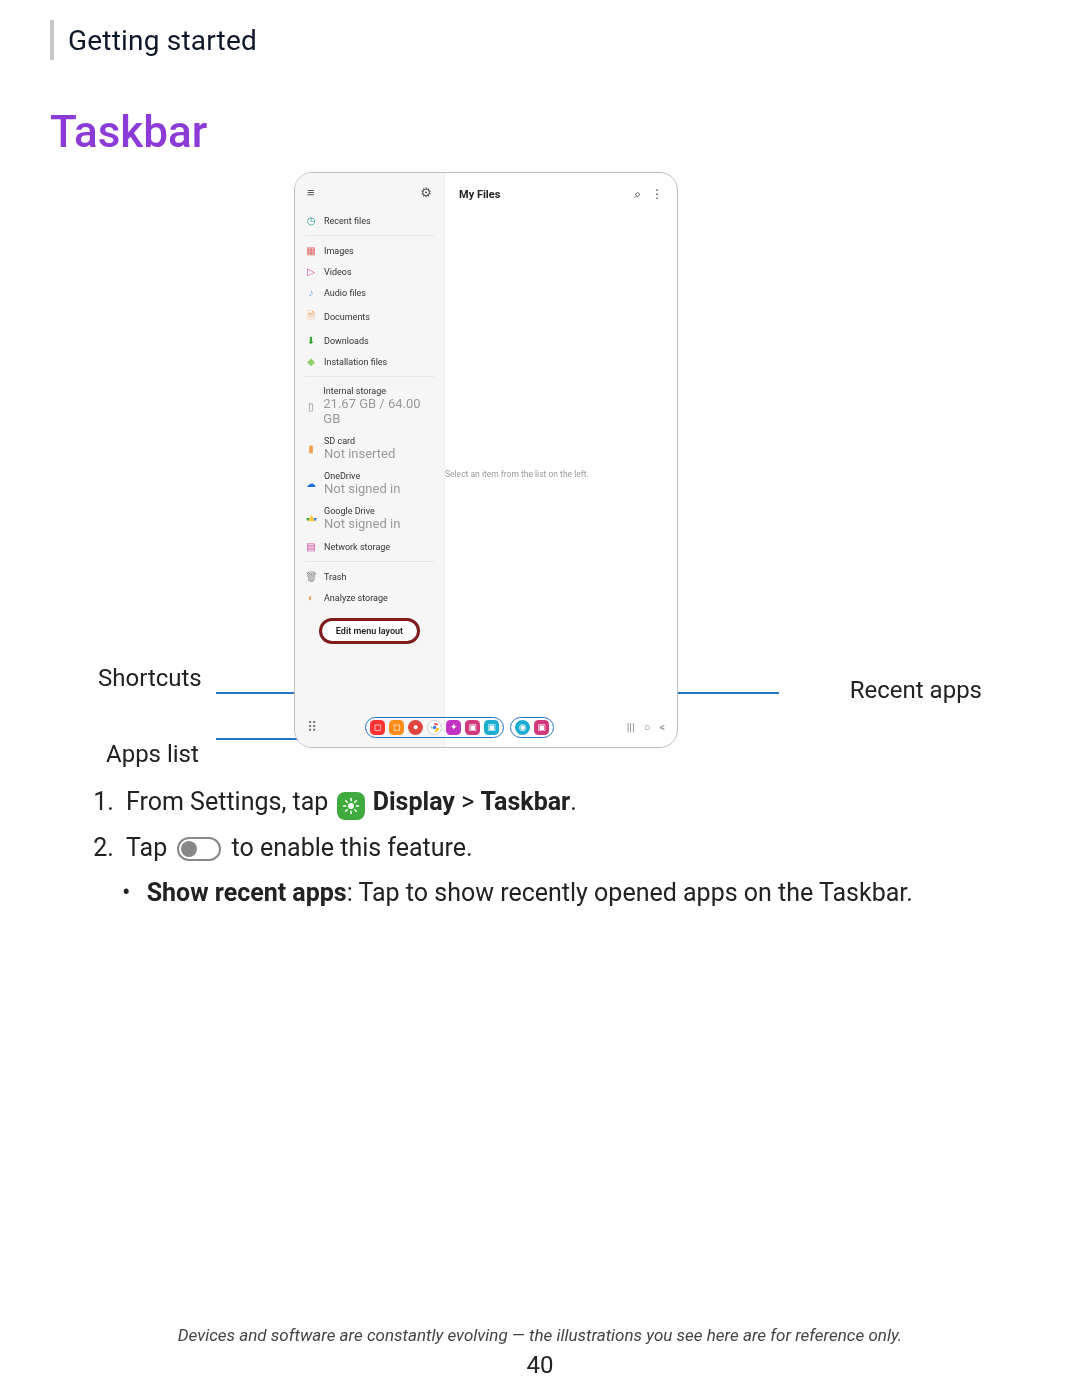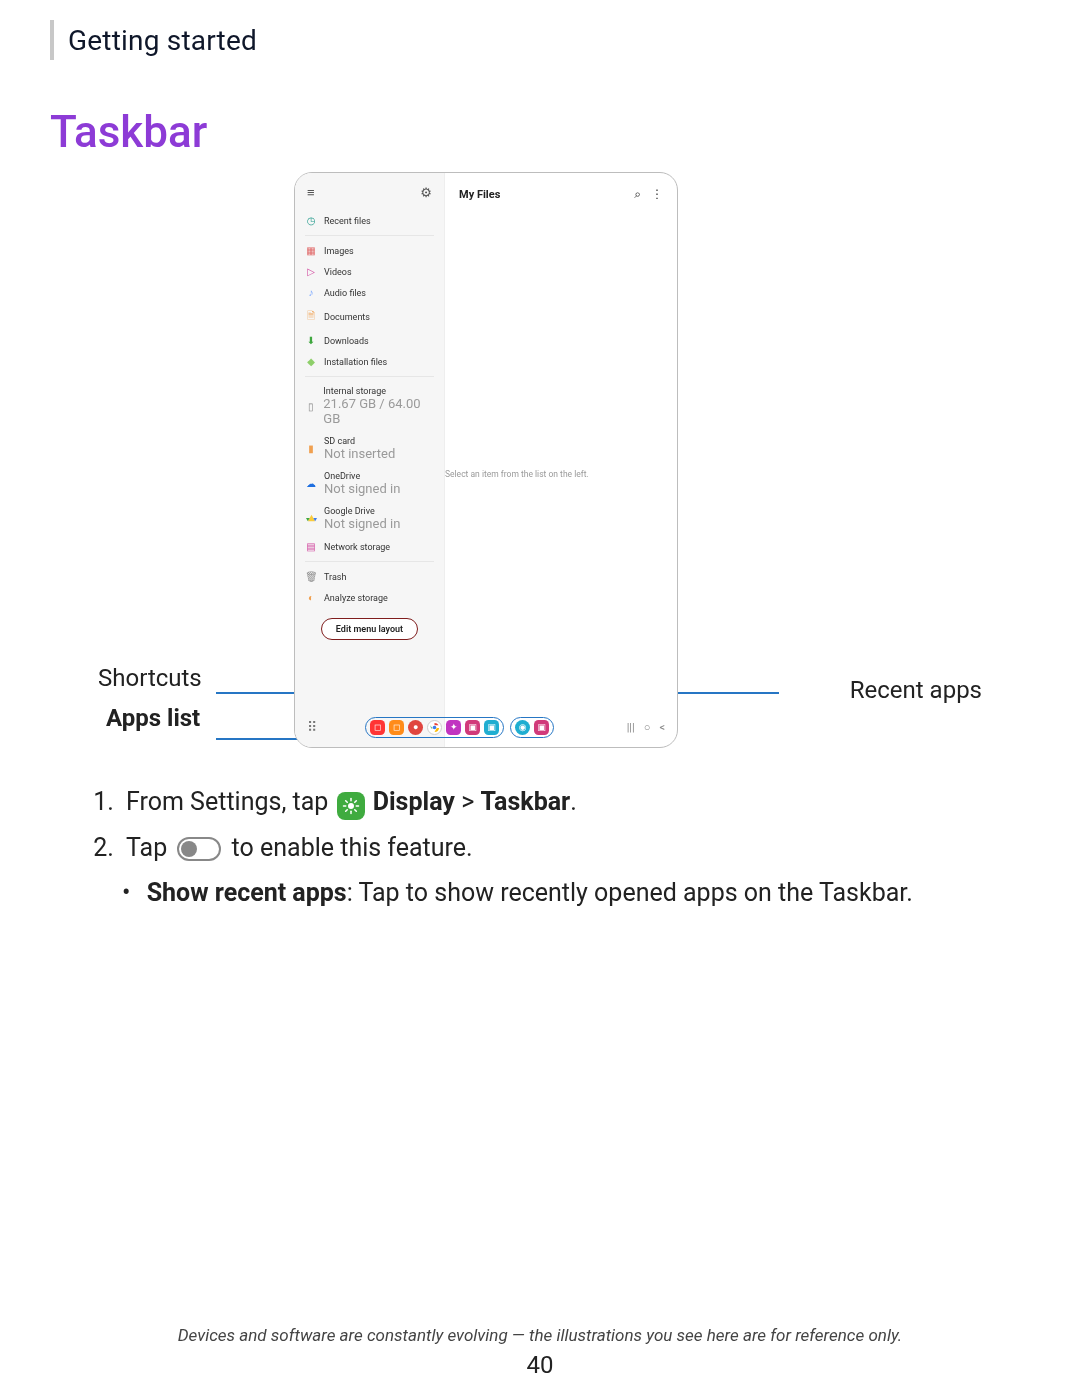--- a/index.html
+++ b/index.html
@@ -87,21 +87,21 @@
     padding: 5px 10px;
     color: #333;
   }
   .sb-item .ic { width: 12px; text-align: center; font-size: 10px; }
   .sb-sub { font-size: 13px; color: #9a9a9a; display:block; }
   .sb-sep { height:1px; background:#e6e6e6; margin:4px 10px; }
   .sb-btn {
     margin: 10px auto 0 auto;
     padding: 5px 14px;
     border-radius: 14px;
-    border: 1px solid #7f1d1d;
+    border: 3px solid #7f1d1d;
     background: #fff;
     font-size: 9px;
     font-weight: 600;
     color: #222;
     width: fit-content;
   }
   .device .main {
     flex: 1;
     display: flex; flex-direction: column;
   }
@@ -235,21 +235,21 @@
   <div class="crumb-row">
     <div class="crumb-bar"></div>
     <div class="crumb-text">Getting started</div>
   </div>
 
   <h1 class="section-title">Taskbar</h1>
 
   <div class="figure-wrap">
 
     <div class="callout" style="left:48px; top:492px;">Shortcuts</div>
-    <div class="callout" style="left:56px; top:532px;font-weight:bold;">Apps list</div>
+    <div class="callout" style="left:56px; top:568px;">Apps list</div>
     <div class="callout" style="right:48px; top:504px;">Recent apps</div>
 
     <div class="hline" style="left:166px; top:520px; width:230px;"></div>
     <div class="vline" style="left:396px; top:520px; height:40px;"></div>
 
     <div class="hline" style="left:166px; top:566px; width:100px;"></div>
 
     <div class="hline" style="left:507px; top:520px; width:222px;"></div>
     <div class="vline" style="left:507px; top:520px; height:36px;"></div>
 

